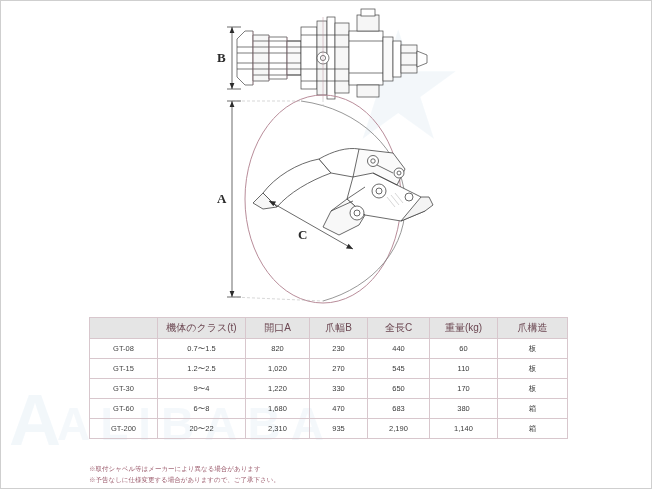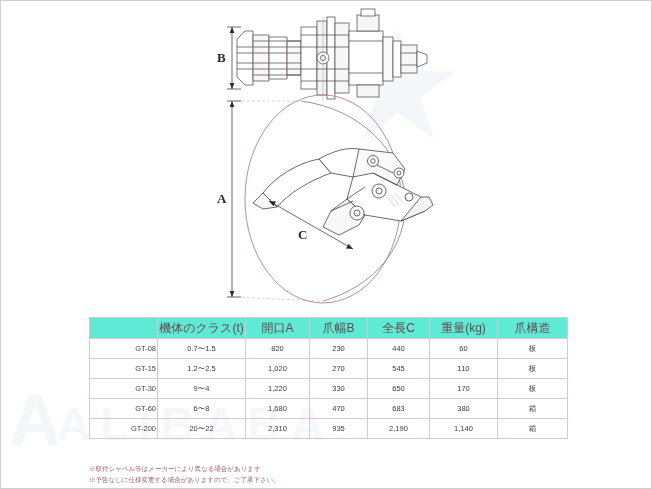--- a/index.html
+++ b/index.html
@@ -64,28 +64,27 @@
   table.spec th, table.spec td {
     border: 1px solid #d8c7cd;
     font-size: 7.5px;
     color: #3a3a3a;
     text-align: center;
     height: 19px;
     padding: 0 1px;
     font-weight: normal;
   }
   table.spec thead th {
-    background: #5eead4;
+    background: #e5e5e5;
     color: #6b4651;
     height: 20px;
-    font-size: 12px;
+    font-size: 10px;
   }
   table.spec td.model {
     color: #444;
-    text-align: right;
   }
   .notes {
     position: absolute;
     left: 88px;
     top: 462px;
     font-size: 6.5px;
     color: #9b5a6b;
     line-height: 1.7;
   }
   .notes div { white-space: nowrap; }

